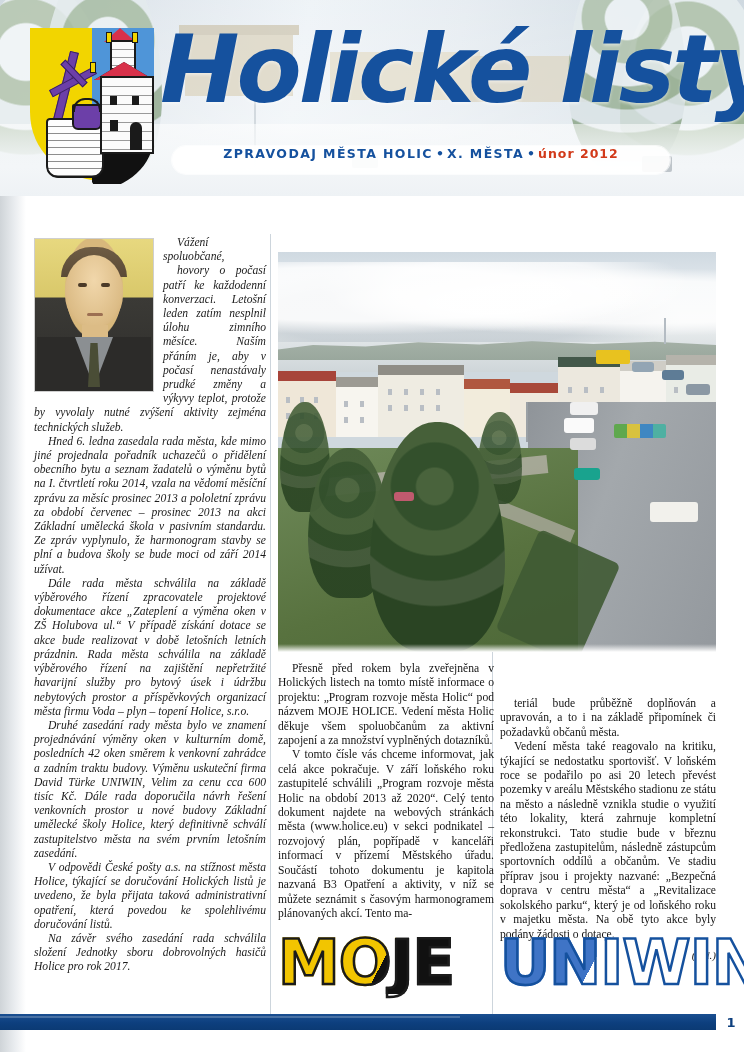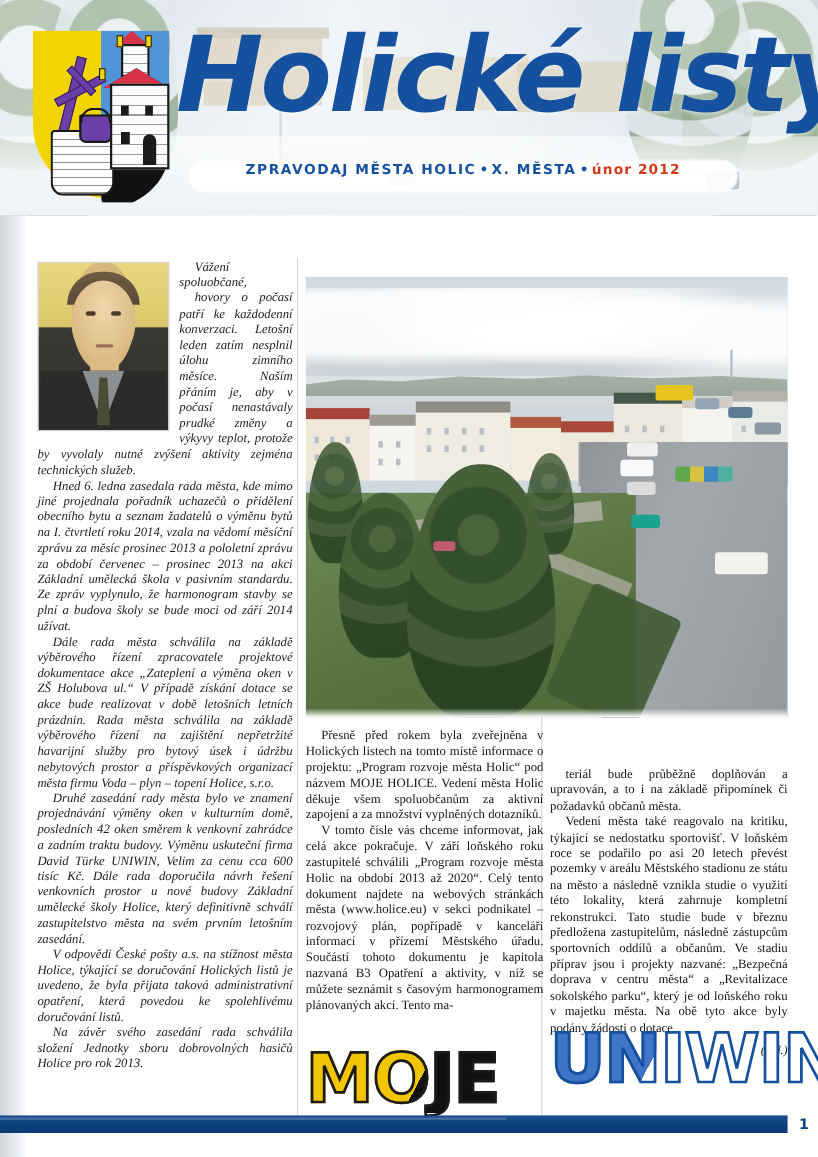--- a/index.html
+++ b/index.html
@@ -247,21 +247,21 @@
   
   .mh-logo{position:absolute;left:278px;top:710px;width:438px;height:74px;}
   .mh-word{position:absolute;top:0;height:62px;
     font-family:"DejaVu Sans", sans-serif;font-weight:bold;font-size:62px;
     letter-spacing:-1px;line-height:62px;
     -webkit-text-stroke:2.5px #15519e;
     paint-order:stroke fill;
   }
   .mh-moje{left:0;width:218px;
     background:linear-gradient(118deg,#f2c500 0 48%,#111 48% 100%);
-    -webkit-background-clip:text;background-clip:text;color:transparent;margin-top:18px;
+    -webkit-background-clip:text;background-clip:text;color:transparent;
     -webkit-text-stroke:2.5px #1b1b1b;
   }
   .mh-holice{left:222px;width:216px;
     background:linear-gradient(118deg,#3f74c6 0 44%,#ffffff 44% 100%);
     -webkit-background-clip:text;background-clip:text;color:transparent;
     -webkit-text-stroke:2.5px #15519e;
   }
 
   
   .footbar{position:absolute;left:0;top:1014px;width:716px;height:16px;
@@ -347,21 +347,21 @@
         <div class="jacket"></div>
         <div class="shirt"></div>
         <div class="tie"></div>
       </div>
       <p class="p-ital">Vážení spoluobčané,</p>
       <p class="p-ital">hovory o počasí patří ke každodenní konverzaci. Letošní leden zatím nesplnil úlohu zimního měsíce. Naším přáním je, aby v počasí nenastávaly prudké změny a výkyvy teplot, protože by vyvolaly nutné zvýšení aktivity zejména technických služeb.</p>
       <p class="p-ital">Hned 6. ledna zasedala rada města, kde mimo jiné projednala pořadník uchazečů o přidělení obecního bytu a seznam žadatelů o výměnu bytů na I. čtvrtletí roku 2014, vzala na vědomí měsíční zprávu za měsíc prosinec 2013 a pololetní zprávu za období červenec – prosinec 2013 na akci Základní umělecká škola v pasivním standardu. Ze zpráv vyplynulo, že harmonogram stavby se plní a budova školy se bude moci od září 2014 užívat.</p>
       <p class="p-ital">Dále rada města schválila na základě výběrového řízení zpracovatele projektové dokumentace akce „Zateplení a výměna oken v ZŠ Holubova ul.“ V případě získání dotace se akce bude realizovat v době letošních letních prázdnin. Rada města schválila na základě výběrového řízení na zajištění nepřetržité havarijní služby pro bytový úsek i údržbu nebytových prostor a příspěvkových organizací města firmu Voda – plyn – topení Holice, s.r.o.</p>
       <p class="p-ital">Druhé zasedání rady města bylo ve znamení projednávání výměny oken v kulturním domě, posledních 42 oken směrem k venkovní zahrádce a zadním traktu budovy. Výměnu uskuteční firma David Türke UNIWIN, Velim za cenu cca 600 tisíc Kč. Dále rada doporučila návrh řešení venkovních prostor u nové budovy Základní umělecké školy Holice, který definitivně schválí zastupitelstvo města na svém prvním letošním zasedání.</p>
       <p class="p-ital">V odpovědi České pošty a.s. na stížnost města Holice, týkající se doručování Holických listů je uvedeno, že byla přijata taková administrativní opatření, která povedou ke spolehlivému doručování listů.</p>
-      <p class="p-ital">Na závěr svého zasedání rada schválila složení Jednotky sboru dobrovolných hasičů Holice pro rok 2013.</p>
+      <p class="p-ital">Na závěr svého zasedání rada schválila složení Jednotky sboru dobrovolných hasičů Holice pro rok 2017.</p>
     </div>
 
 
     <div class="town">
       <div class="sky"></div>
       <div class="clouds"></div>
       <div class="hills"></div>
       <div class="towerMast"></div>
 
       <div class="rowhouses">

